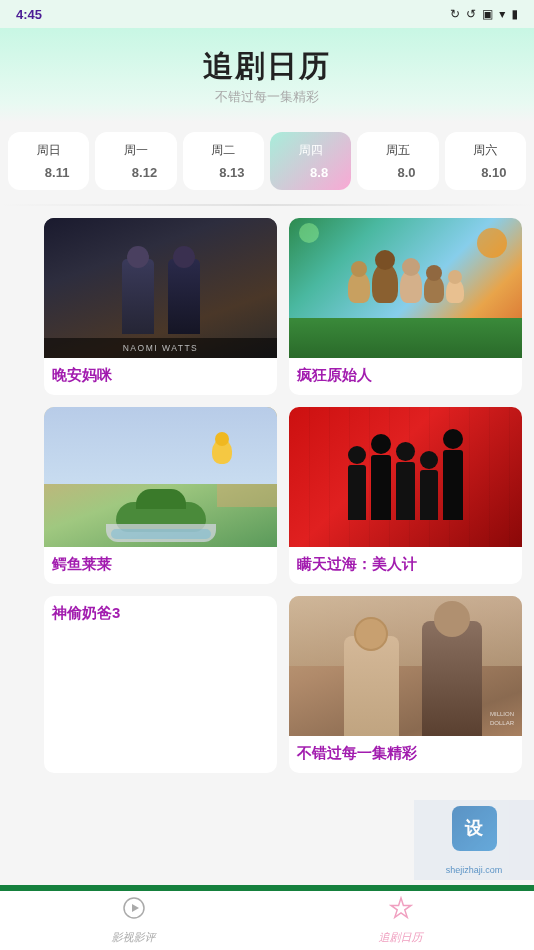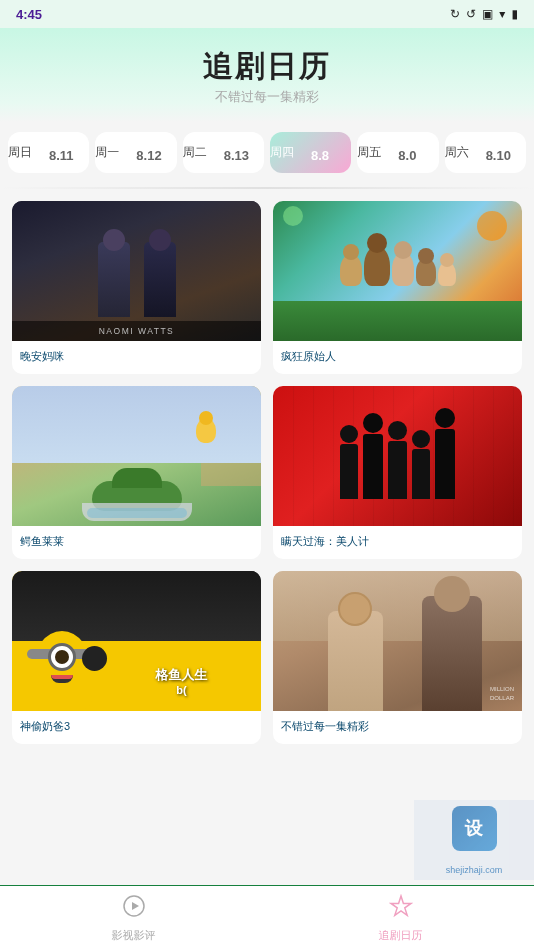--- a/index.html
+++ b/index.html
@@ -60,21 +60,21 @@
       display: flex;
       justify-content: space-around;
       padding: 10px 8px 10px 8px;
       gap: 6px;
     }
     .day-item {
       flex: 1;
       background: #fff;
       border-radius: 12px;
       display: flex;
-      flex-direction: row;
+      flex-direction: column;
       align-items: center;
       padding: 10px 0;
       cursor: pointer;
     }
     .day-item.active {
       background: linear-gradient(135deg, #a8edda 0%, #f9a8d4 100%);
     }
     .day-name {
       font-size: 12px;
       color: #444;
@@ -98,20 +98,21 @@
       background: linear-gradient(90deg, transparent, #e0e0e0, transparent);
       margin: 4px 0 8px 0;
     }
 
     
     .content-grid {
       display: grid;
       grid-template-columns: 1fr 1fr;
       gap: 12px;
       padding: 4px 12px 0 12px;
+      margin-left: 32px;
     }
     .movie-card {
       background: #fff;
       border-radius: 10px;
       overflow: hidden;
       cursor: pointer;
     }
     .movie-thumb {
       width: 100%;
       height: 140px;
@@ -123,35 +124,36 @@
       background: linear-gradient(160deg, #1a1a2e 0%, #2d2d3e 40%, #4a3728 80%, #2a2a2a 100%);
       display: flex;
       flex-direction: column;
       justify-content: flex-end;
       align-items: center;
       height: 100%;
     }
 
     .movie-title {
       padding: 8px 8px 10px 8px;
-      font-size: 11px;
-      color: #0c4a6e;
-      font-weight: 400;
+      font-size: 15px;
+      color: #a21caf;
+      font-weight: 700;
     }
 
     
     .bottom-nav {
       position: absolute;
       bottom: 0; left: 0; right: 0;
       height: 65px;
       background: #fff;
       display: flex;
       justify-content: space-around;
       align-items: center;
-      border-top: 1px solid #15803d;
+      border-top: 6px solid #15803d;
+      font-style: italic;
     }
     .nav-item {
       display: flex;
       flex-direction: column;
       align-items: center;
       gap: 4px;
       cursor: pointer;
       flex: 1;
     }
     .nav-icon {
@@ -349,48 +351,20 @@
             <div style="width:20px;height:20px;background:#0a0a0a;border-radius:50%;"></div>
             <div style="width:20px;height:70px;background:#0a0a0a;border-radius:3px 3px 0 0;margin-top:1px;"></div>
           </div>
         </div>
       </div>
     </div>
     <div class="movie-title">瞒天过海：美人计</div>
   </div>
 
   <div class="movie-card">
-    <div class="movie-thumb">
-      <div style="height:100%;background:linear-gradient(135deg,#f5d020 0%,#f5b800 45%,#222 55%,#333 100%);position:relative;overflow:hidden;display:flex;align-items:center;justify-content:center;">
-
-        <div style="position:absolute;top:0;left:0;right:0;height:50%;background:linear-gradient(180deg,#1a1a1a,#2a2a2a);"></div>
-
-        <div style="position:absolute;bottom:0;left:0;right:0;height:50%;background:#f5c800;"></div>
-
-        <div style="position:absolute;bottom:0;left:20px;width:60px;height:80px;background:#f5c800;border-radius:50% 50% 20% 20%;z-index:2;">
-
-          <div style="position:absolute;top:18px;left:-5px;right:-5px;height:10px;background:#888;border-radius:5px;"></div>
-
-          <div style="width:28px;height:28px;background:#fff;border-radius:50%;position:absolute;top:12px;left:16px;border:3px solid #666;">
-            <div style="width:14px;height:14px;background:#3a2a10;border-radius:50%;position:absolute;top:4px;left:4px;"></div>
-          </div>
-
-          <div style="width:22px;height:8px;background:#333;border-radius:0 0 10px 10px;position:absolute;top:44px;left:19px;overflow:hidden;">
-            <div style="width:100%;height:4px;background:#e05050;border-radius:0 0 5px 5px;"></div>
-          </div>
-        </div>
-
-        <div style="position:absolute;bottom:40px;left:70px;width:25px;height:25px;background:#222;border-radius:50%;z-index:3;"></div>
-
-        <div style="position:absolute;right:10px;bottom:15px;left:100px;text-align:center;z-index:3;">
-          <div style="font-size:13px;color:#fff;font-weight:700;text-shadow:1px 1px 3px rgba(0,0,0,0.8);line-height:1.4;">格鱼人生</div>
-          <div style="font-size:11px;color:#fff;font-weight:600;text-shadow:1px 1px 3px rgba(0,0,0,0.8);">b(</div>
-        </div>
-      </div>
-    </div>
     <div class="movie-title">神偷奶爸3</div>
   </div>
 
   <div class="movie-card">
     <div class="movie-thumb">
       <div style="height:100%;background:linear-gradient(160deg,#c8a882 0%,#b08a6a 40%,#8a6a50 80%,#a88060 100%);position:relative;display:flex;align-items:flex-end;justify-content:center;overflow:hidden;">
 
         <div style="position:absolute;top:0;left:0;right:0;height:50%;background:linear-gradient(180deg,#d4c0a8,#c0a888);opacity:0.6;"></div>
 
         <div style="position:absolute;bottom:0;left:55px;width:55px;height:100px;background:linear-gradient(180deg,#d4b898,#c0a480);border-radius:8px 8px 0 0;z-index:2;">

